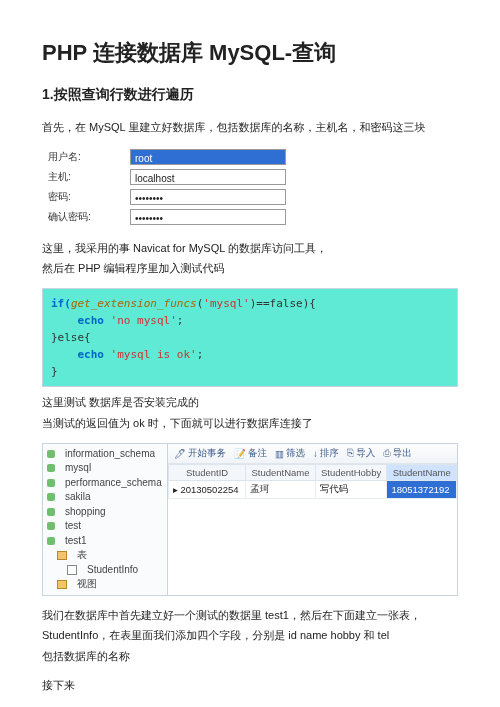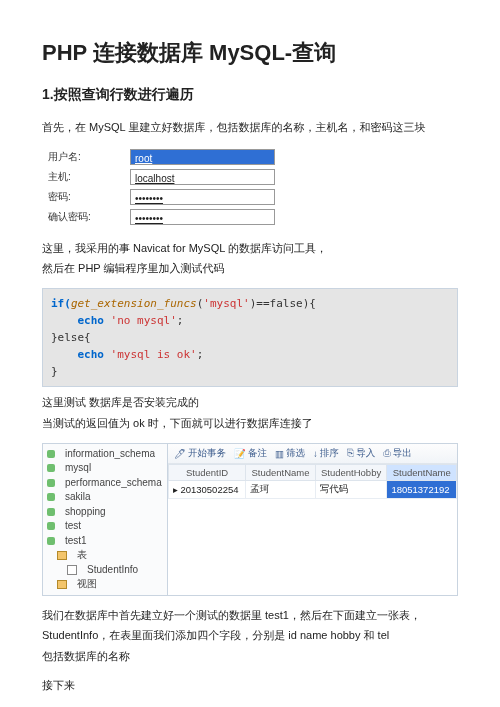--- a/index.html
+++ b/index.html
@@ -27,34 +27,33 @@
   p {
     font-size: 11px;
     line-height: 1.7;
     margin: 0 0 10px 0;
   }
   .form-tbl { border-collapse: collapse; margin: 6px 0 12px 0; }
   .form-tbl td { padding: 2px 6px; font-size: 10px; vertical-align: middle; }
   .form-tbl td.lbl { width: 70px; color: #333; }
   .inp {
     display: inline-block;
-    width: 145px;
+    width: 156px;
     height: 16px;
     border: 1px solid #999;
     padding: 1px 4px;
     font-size: 10px;
     line-height: 16px;
     box-sizing: border-box;
     background: #fff;
-    text-decoration: underline;
   }
   .inp.sel { background: #2f6fd4; color: #fff; }
   .code {
     border: 1px solid #c9d4e0;
-    background: #e5e5e5;
+    background: #5eead4;
     padding: 6px 8px;
     font-family: Consolas, monospace;
     font-size: 11px;
     line-height: 1.55;
     white-space: pre;
     color: #333;
     margin: 2px 0 6px 0;
   }
   .kw   { color: #0066cc; font-weight: bold; }
   .func { color: #aa6600; font-style: italic; }

